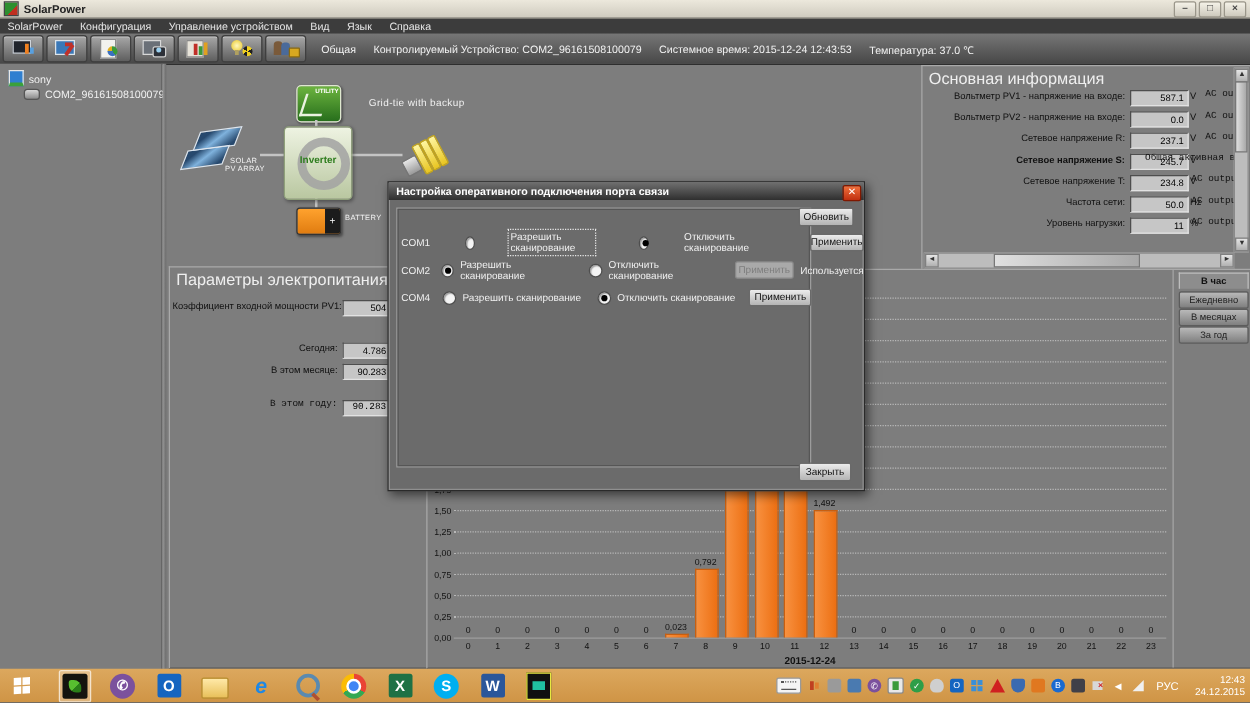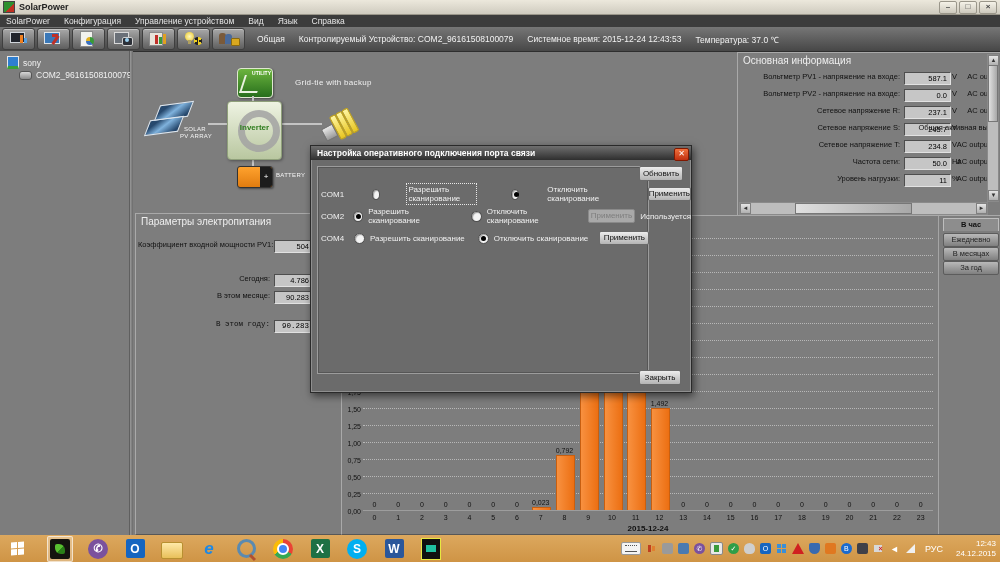--- a/index.html
+++ b/index.html
@@ -46,27 +46,27 @@
   .inverter .ilab{position:absolute;left:0;right:0;top:21px;text-align:center;font-size:8px;font-weight:bold;color:#2e7d1e;}
   .bulb{position:absolute;left:321px;top:110px;width:42px;height:30px;transform:rotate(-28deg);}
   .bulb .base{position:absolute;left:0;top:9px;width:11px;height:12px;background:linear-gradient(#e8e8e8,#9a9a9a);border:1px solid #777;border-radius:2px;}
   .bulb .tube{position:absolute;top:2px;width:5px;height:24px;background:linear-gradient(#fff6a0,#e8c520);border:1px solid #c8a818;border-radius:2px;}
   .battery{position:absolute;left:237px;top:166px;width:34px;height:20px;border-radius:3px;overflow:hidden;
     border:1px solid #333;background:linear-gradient(#ffa22e,#e07c10);box-shadow:1px 1px 2px rgba(0,0,0,.4);}
   .battery i{position:absolute;right:0;top:0;width:12px;height:100%;background:#1c1c1c;color:#fff;font-size:8px;
     font-style:normal;text-align:center;line-height:20px;}
   
   .panel{position:absolute;background:#7d7d7d;border:1px solid;border-color:#a9a9a9 #575757 #575757 #a9a9a9;}
-  .ptitle{position:absolute;left:5px;top:2px;font-size:10px;color:#efefef;}
+  .ptitle{position:absolute;left:5px;top:2px;font-size:13px;color:#efefef;}
   .irow{position:absolute;height:13px;font-size:7.5px;color:#111;}
   .ilabel{position:absolute;text-align:right;white-space:nowrap;}
   .vbox{position:absolute;height:11px;background:#c6c6c6;border:1px solid;border-color:#4e4e4e #e2e2e2 #e2e2e2 #4e4e4e;
     text-align:right;padding-right:3px;font-size:7.5px;color:#000;line-height:11px;}
   .unit{position:absolute;color:#111;}
-  .rclip{position:absolute;text-align:right;white-space:nowrap;overflow:hidden;color:#111;}
+  .rclip{position:absolute;text-align:center;white-space:nowrap;overflow:hidden;color:#111;font-family:Liberation Mono, monospace;}
   .sbv{position:absolute;background:#bdbdbd;border:1px solid #8a8a8a;}
   .sbthumb{position:absolute;background:linear-gradient(90deg,#e0e0e0,#a8a8a8);border:1px solid #777;}
   .sbarrow{position:absolute;font-size:6px;color:#333;text-align:center;line-height:9px;width:9px;height:9px;
     background:linear-gradient(#e5e5e5,#b0b0b0);border:1px solid #808080;}
   
   #chart-plot{position:absolute;left:21px;top:8px;width:570px;height:287px;}
   .gl{position:absolute;left:0;right:0;height:0;border-top:1px dotted #b8b8b8;}
   .gl.axis{border-top:1px solid #9d9d9d;}
   .ylab{position:absolute;left:-22px;width:20px;text-align:right;font-size:7px;color:#111;}
   .bar{position:absolute;bottom:1px;width:17px;background:linear-gradient(90deg,#f89140,#ec6f12);border:1px solid #c85f10;border-bottom:none;}
@@ -227,21 +227,21 @@
       <span class="unit" style="left:214px;">V</span>
       <span class="rclip" style="left:225px;width:25px;">AC ou</span>
     </div>
     <div class="irow" style="left:0;top:53px;width:250px;">
       <span class="ilabel" style="left:4px;width:158px;">Сетевое напряжение R:</span>
       <span class="vbox" style="left:166px;width:42px;">237.1</span>
       <span class="unit" style="left:214px;">V</span>
       <span class="rclip" style="left:225px;width:25px;">AC ou</span>
     </div>
     <div class="irow" style="left:0;top:70px;width:250px;">
-      <span class="ilabel" style="left:4px;width:158px;">Сетевое напряжение S:</span>
+      <span class="ilabel" style="left:4px;width:158px;font-weight:bold;">Сетевое напряжение S:</span>
       <span class="vbox" style="left:166px;width:42px;">245.7</span>
       <span class="unit" style="left:214px;">V</span>
       <span class="rclip" style="left:178px;width:72px;">Общая активная вы</span>
     </div>
     <div class="irow" style="left:0;top:87px;width:250px;">
       <span class="ilabel" style="left:4px;width:158px;">Сетевое напряжение T:</span>
       <span class="vbox" style="left:166px;width:42px;">234.8</span>
       <span class="unit" style="left:214px;">V</span>
       <span class="rclip" style="left:215px;width:35px;">AC outpu</span>
     </div>

